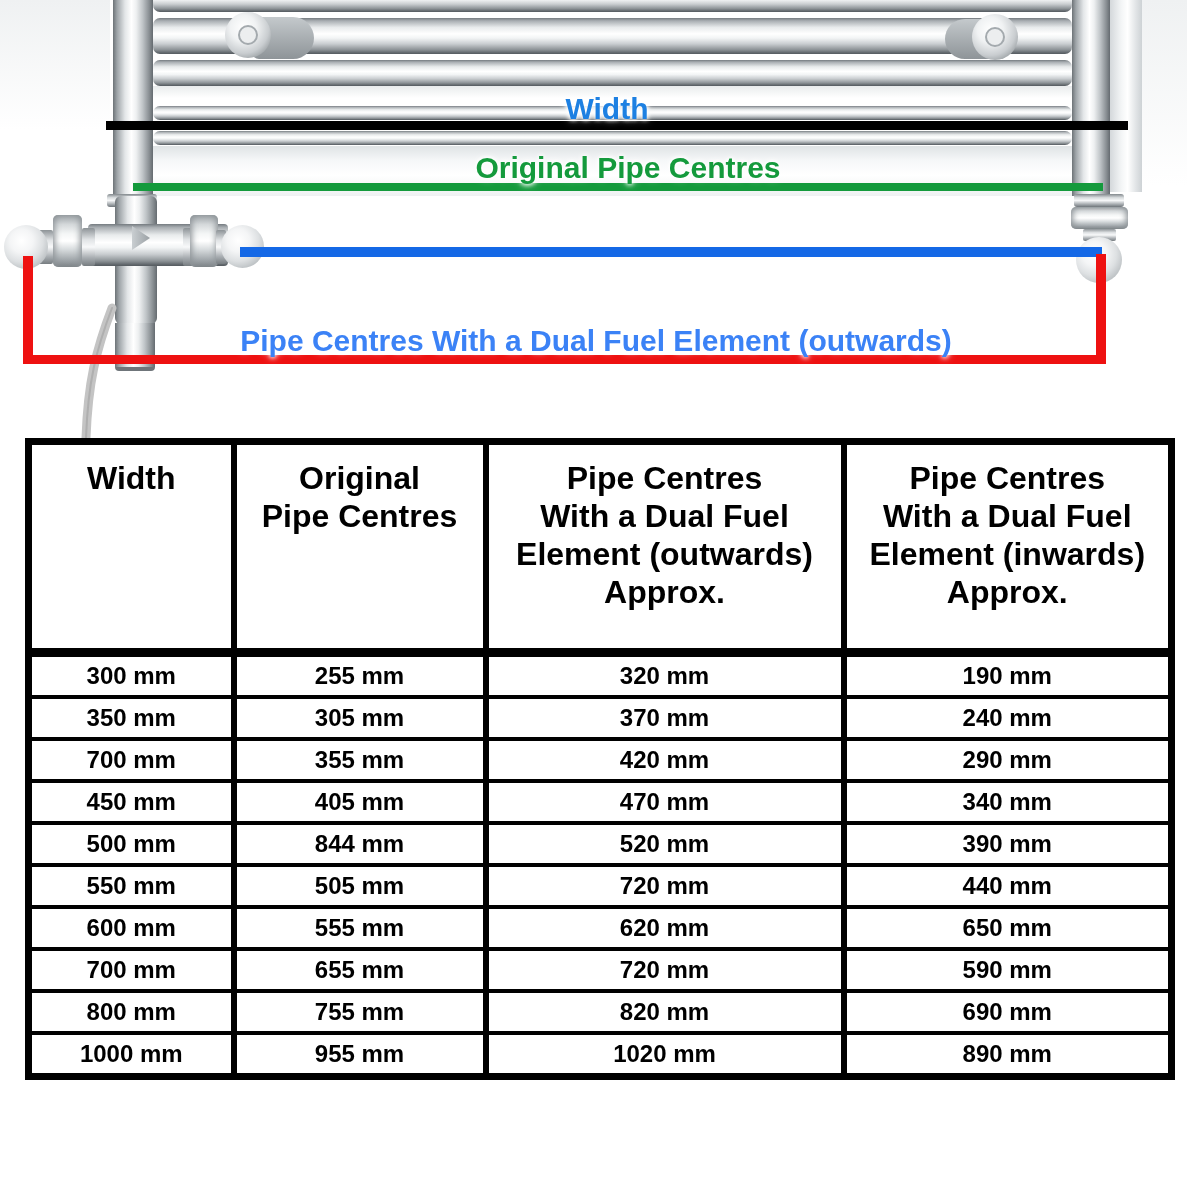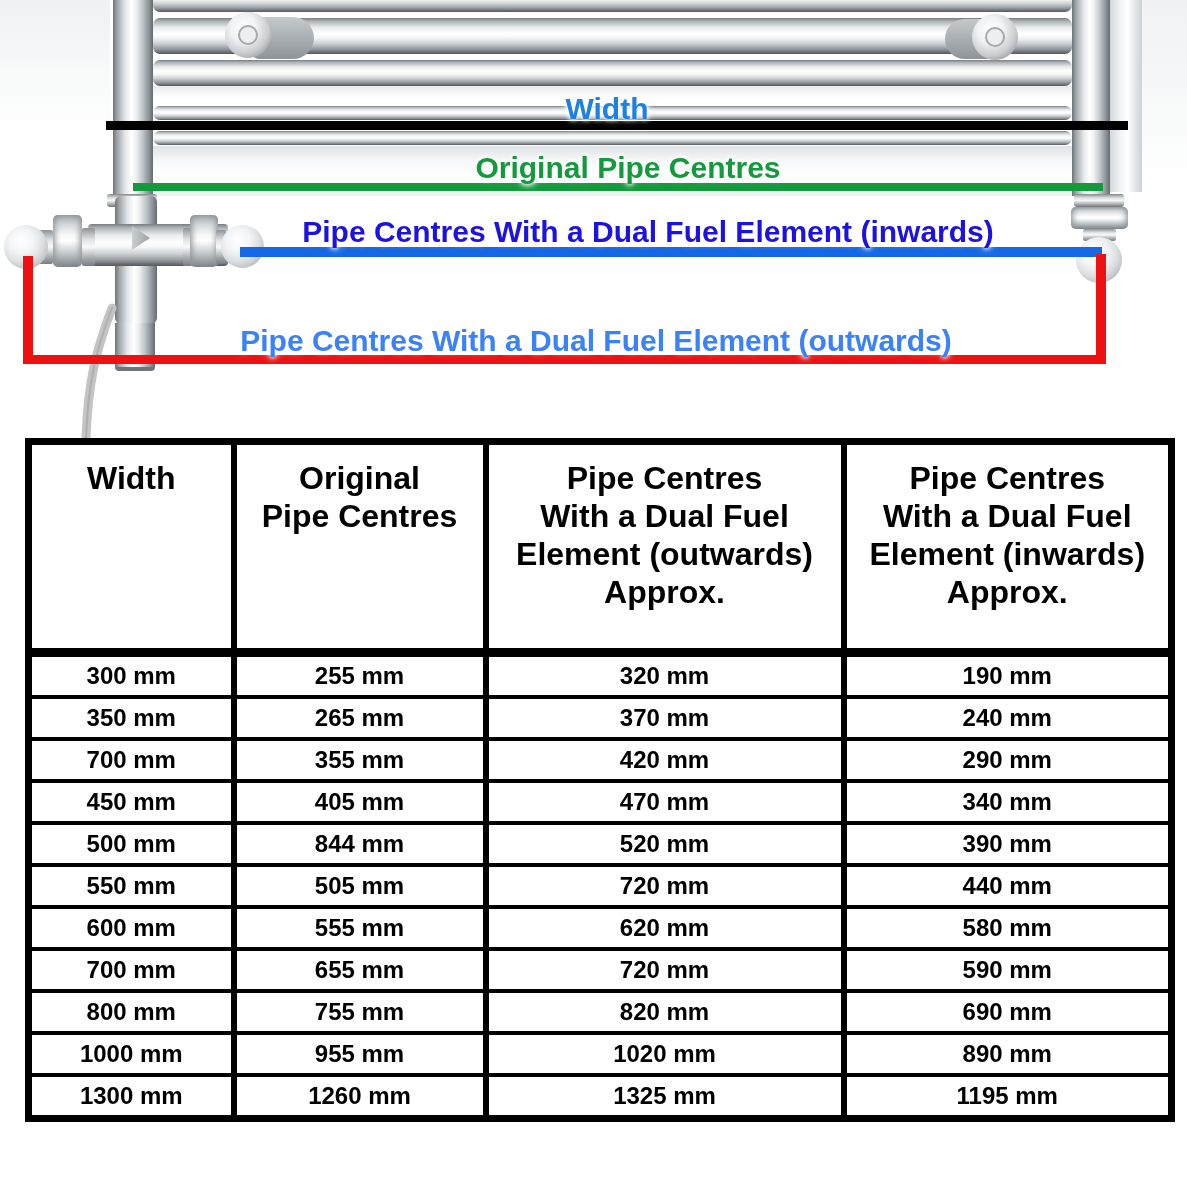--- a/index.html
+++ b/index.html
@@ -112,21 +112,20 @@
 
     <div class="mline" id="line-width"></div>
     <div class="mline" id="line-original"></div>
     <div class="mline" id="line-inwards"></div>
     <div class="mline redline" id="out-left"></div>
     <div class="mline redline" id="out-bottom"></div>
     <div class="mline redline" id="out-right"></div>
 
     <div class="mlabel" id="label-width">Width</div>
     <div class="mlabel" id="label-original">Original Pipe Centres</div>
-    <div class="mlabel" id="label-inwards">Pipe Centres With a Dual Fuel Element (inwards)</div>
     <div class="mlabel" id="label-outwards">Pipe Centres With a Dual Fuel Element (outwards)</div>
   </div>
 
   <table class="spec">
     <colgroup>
       <col style="width:205px">
         <col style="width:252px">
         <col style="width:358px">
         <col style="width:328px">
     </colgroup>
@@ -147,21 +146,21 @@
     </thead>
     <tbody>
         <tr>
           <td>300 mm</td>
           <td>255 mm</td>
           <td>320 mm</td>
           <td>190 mm</td>
         </tr>
         <tr>
           <td>350 mm</td>
-          <td>265 mm</td>
+          <td>305 mm</td>
           <td>370 mm</td>
           <td>240 mm</td>
         </tr>
         <tr>
           <td>700 mm</td>
           <td>355 mm</td>
           <td>420 mm</td>
           <td>290 mm</td>
         </tr>
         <tr>
@@ -179,42 +178,36 @@
         <tr>
           <td>550 mm</td>
           <td>505 mm</td>
           <td>720 mm</td>
           <td>440 mm</td>
         </tr>
         <tr>
           <td>600 mm</td>
           <td>555 mm</td>
           <td>620 mm</td>
-          <td>580 mm</td>
+          <td>650 mm</td>
         </tr>
         <tr>
           <td>700 mm</td>
           <td>655 mm</td>
           <td>720 mm</td>
           <td>590 mm</td>
         </tr>
         <tr>
           <td>800 mm</td>
           <td>755 mm</td>
           <td>820 mm</td>
           <td>690 mm</td>
         </tr>
         <tr>
           <td>1000 mm</td>
           <td>955 mm</td>
           <td>1020 mm</td>
           <td>890 mm</td>
         </tr>
-        <tr>
-          <td>1300 mm</td>
-          <td>1260 mm</td>
-          <td>1325 mm</td>
-          <td>1195 mm</td>
-        </tr>
       </tbody>
   </table>
 
 </div>
 
 </body></html>

